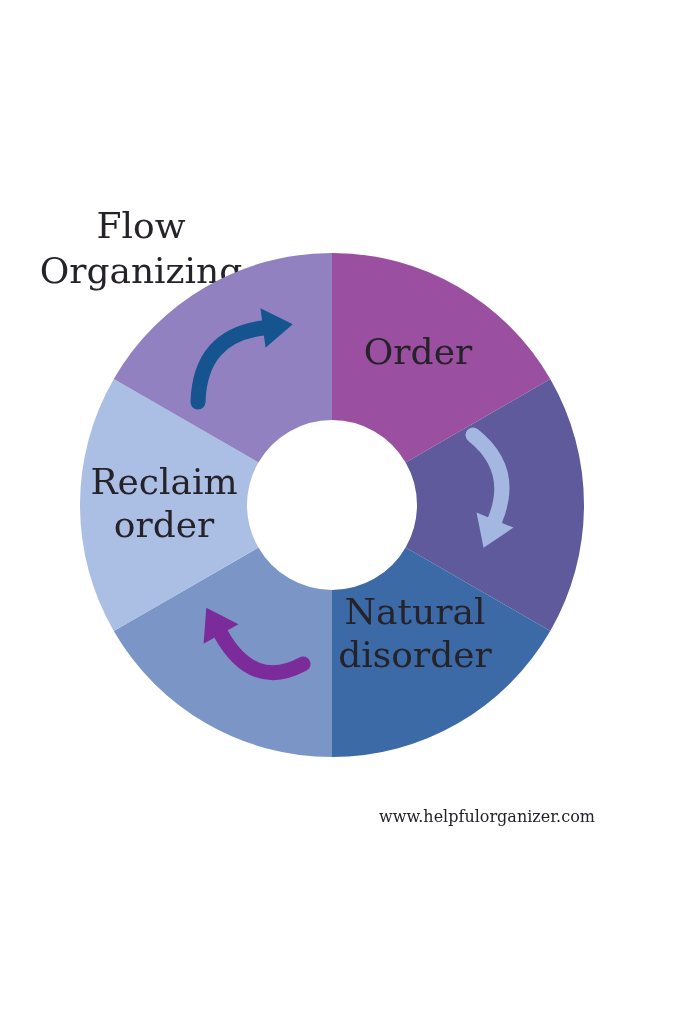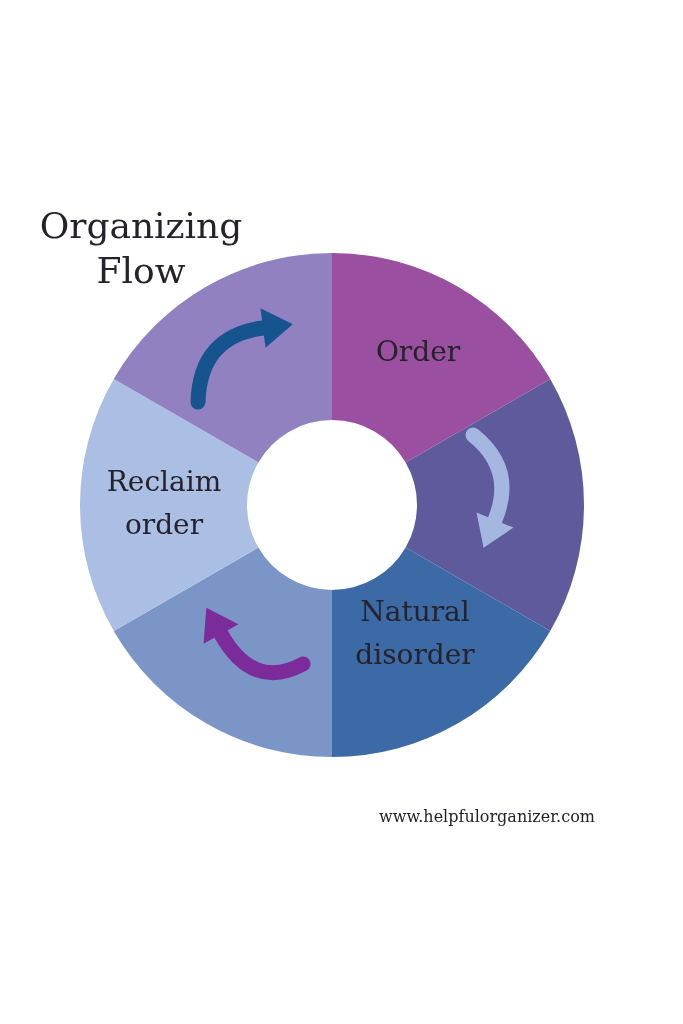--- a/index.html
+++ b/index.html
@@ -18,43 +18,43 @@
   }
   #title{
     left:36px;top:203px;width:210px;
     font-size:36px;line-height:45px;
   }
   #footer{
     left:307px;top:802px;width:360px;
     font-size:16px;line-height:30px;
   }
   .seg-label{
-    font-size:28px;line-height:43px;
+    font-size:36px;line-height:43px;
   }
   #label-order{left:348px;top:330px;width:140px;}
   #label-reclaim{left:79px;top:460px;width:170px;}
   #label-natural{left:320px;top:590px;width:190px;}
   #wheel-svg{
     position:absolute;left:75px;top:248px;
     width:514px;height:514px;
   }
   .arrow{
     fill:none;
     stroke-width:15;
     stroke-linecap:round;
   }
 </style>
 </head>
 <body>
 
 <div id="canvas" style="--bg: #ffffff; --text: #26222a;">
 
   <div id="title" class="txt">
+    <div>Flow</div>
     <div>Organizing</div>
-    <div>Flow</div>
   </div>
 
   <svg id="wheel-svg" viewBox="0 0 514 514">
     <defs>
       <marker id="head-order" markerUnits="userSpaceOnUse" markerWidth="34" markerHeight="44" refX="2" refY="22" orient="auto">
         <path d="M2,2 L32,22 L2,42 Z" fill="#15548f"></path>
       </marker>
       <marker id="head-disorder" markerUnits="userSpaceOnUse" markerWidth="34" markerHeight="44" refX="2" refY="22" orient="auto">
         <path d="M2,2 L32,22 L2,42 Z" fill="#a3b7e0"></path>
       </marker>

